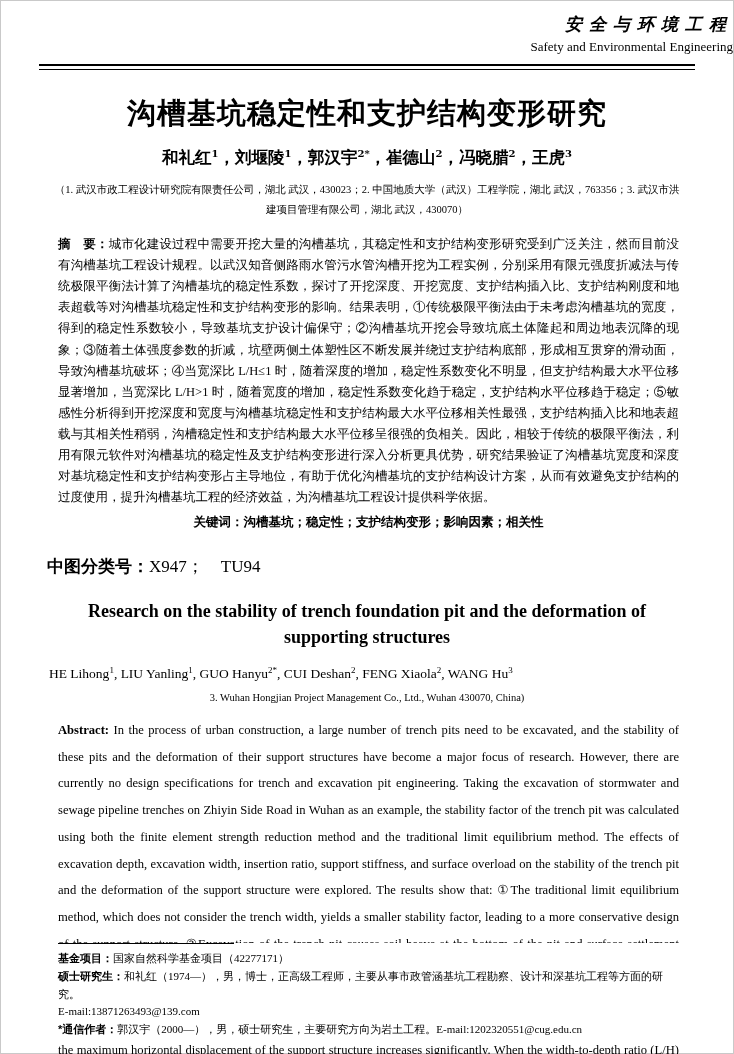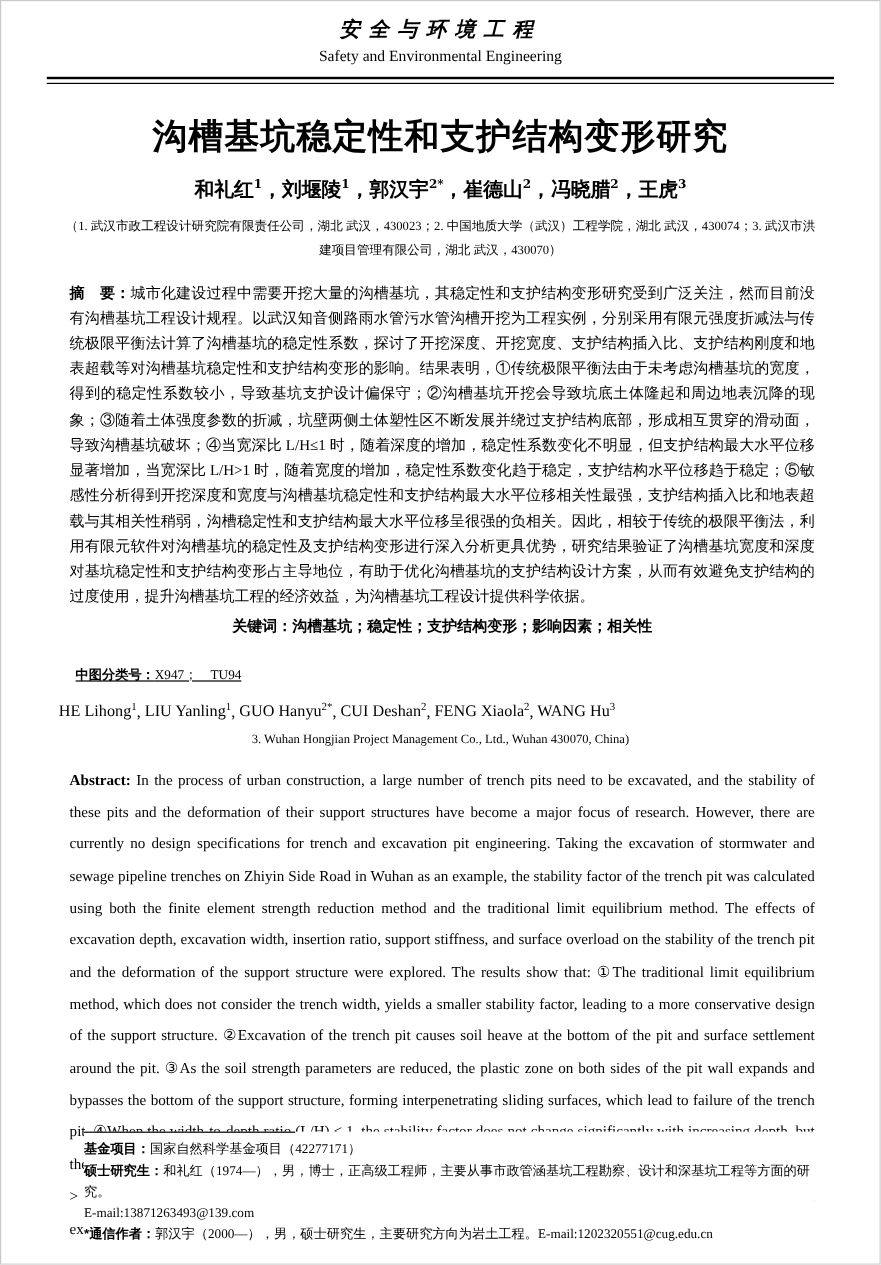--- a/index.html
+++ b/index.html
@@ -5,21 +5,21 @@
   html,body{margin:0;padding:0;}
   body{
     width:734px;height:1054px;overflow:hidden;background:#ffffff;
     font-family:"Liberation Serif","DejaVu Serif",serif;color:#000;
   }
   .page{
     position:relative;box-sizing:border-box;width:734px;height:1054px;
     border:1px solid #c9c9c9;background:#fff;padding:12px 0 0 0;
   }
   
-  .jheader{text-align:center;}
+  .jheader{text-align:right;}
   .journal-cn{
     font-size:17px;font-weight:bold;font-style:italic;letter-spacing:7px;
     font-family:"DejaVu Serif","Liberation Serif",serif;
   }
   .journal-en{font-size:13px;margin-top:3px;}
   .double-rule{
     margin:9px 38px 0 38px;height:3px;
     border-top:2px solid #000;border-bottom:1px solid #000;
   }
   
@@ -38,37 +38,37 @@
   }
   
   .abstract-cn{
     margin:13px 54px 0 57px;font-size:12.5px;line-height:1.69;text-align:justify;
   }
   .hei{font-family:"Liberation Sans","DejaVu Sans",sans-serif;font-weight:bold;}
   .keywords-cn{
     margin:3px 54px 0 57px;font-size:12.5px;line-height:1.7;
     font-family:"Liberation Sans","DejaVu Sans",sans-serif;font-weight:bold;text-align:center;
   }
-  .clc-line{margin:22px 54px 0 62px;font-size:11px;text-decoration:underline;}
+  .clc-line{margin:22px 54px 0 46px;font-size:17px;}
   .clc-line .val{font-family:"Liberation Serif","DejaVu Serif",serif;}
   .doi-line{margin:9px 54px 0 57px;font-size:12.5px;}
   
   .title-en{
     margin:20px auto 0 auto;width:600px;text-align:center;
     font-size:18px;font-weight:bold;line-height:1.45;
   }
   .authors-en{margin-top:14px;text-align:left;font-size:13.5px;margin-left:48px;}
   .authors-en sup{font-size:9px;}
   .affils-en{margin-top:5px;text-align:center;font-size:10.5px;line-height:2.15;}
   .abstract-en{
     margin:8px 54px 0 57px;font-size:12.6px;line-height:2.12;text-align:justify;
   }
   
   .footer{
-    position:absolute;left:69px;right:54px;bottom:14px;background:#fff;
+    position:absolute;left:57px;right:54px;bottom:14px;background:#fff;
   }
   .foot-rule{width:176px;border-top:1.5px solid #000;margin-bottom:6px;}
   .footnote-line{font-size:11px;line-height:1.62;}
   .footnote-line .fl{font-family:"Liberation Sans","DejaVu Sans",sans-serif;font-weight:bold;}
 </style>
 </head>
 <body>
 
 <div class="page">
 
@@ -76,29 +76,30 @@
     <div class="journal-cn">安全与环境工程</div>
     <div class="journal-en">Safety and Environmental Engineering</div>
   </div>
 
   <div class="double-rule"></div>
 
   <h1 class="title-cn" style="margin-block:24px 0;">沟槽基坑稳定性和支护结构变形研究</h1>
 
   <div class="authors-cn" id="authors-cn"><span>和礼红<sup>1</sup></span>，<span>刘堰陵<sup>1</sup></span>，<span>郭汉宇<sup>2*</sup></span>，<span>崔德山<sup>2</sup></span>，<span>冯晓腊<sup>2</sup></span>，<span>王虎<sup>3</sup></span></div>
 
-  <div class="affil-cn">（1. 武汉市政工程设计研究院有限责任公司，湖北 武汉，430023；2. 中国地质大学（武汉）工程学院，湖北 武汉，430074；3. 武汉市洪建项目管理有限公司，湖北 武汉，430070）</div>
+  <div class="affil-cn">（1. 武汉市政工程设计研究院有限责任公司，湖北 武汉，430023；2. 中国地质大学（武汉）工程学院，湖北 武汉，763356；3. 武汉市洪建项目管理有限公司，湖北 武汉，430070）</div>
 
   <p class="abstract-cn"><span class="hei">摘　要：</span><span>城市化建设过程中需要开挖大量的沟槽基坑，其稳定性和支护结构变形研究受到广泛关注，然而目前没有沟槽基坑工程设计规程。以武汉知音侧路雨水管污水管沟槽开挖为工程实例，分别采用有限元强度折减法与传统极限平衡法计算了沟槽基坑的稳定性系数，探讨了开挖深度、开挖宽度、支护结构插入比、支护结构刚度和地表超载等对沟槽基坑稳定性和支护结构变形的影响。结果表明，①传统极限平衡法由于未考虑沟槽基坑的宽度，得到的稳定性系数较小，导致基坑支护设计偏保守；②沟槽基坑开挖会导致坑底土体隆起和周边地表沉降的现象；③随着土体强度参数的折减，坑壁两侧土体塑性区不断发展并绕过支护结构底部，形成相互贯穿的滑动面，导致沟槽基坑破坏；④当宽深比 L/H≤1 时，随着深度的增加，稳定性系数变化不明显，但支护结构最大水平位移显著增加，当宽深比 L/H&gt;1 时，随着宽度的增加，稳定性系数变化趋于稳定，支护结构水平位移趋于稳定；⑤敏感性分析得到开挖深度和宽度与沟槽基坑稳定性和支护结构最大水平位移相关性最强，支护结构插入比和地表超载与其相关性稍弱，沟槽稳定性和支护结构最大水平位移呈很强的负相关。因此，相较于传统的极限平衡法，利用有限元软件对沟槽基坑的稳定性及支护结构变形进行深入分析更具优势，研究结果验证了沟槽基坑宽度和深度对基坑稳定性和支护结构变形占主导地位，有助于优化沟槽基坑的支护结构设计方案，从而有效避免支护结构的过度使用，提升沟槽基坑工程的经济效益，为沟槽基坑工程设计提供科学依据。</span></p>
 
   <p class="keywords-cn"><span>关键词：</span><span>沟槽基坑；稳定性；支护结构变形；影响因素；相关性</span></p>
 
   <p class="clc-line"><span class="hei">中图分类号：</span><span class="val">X947；　TU94</span></p>
 
 
+  <h2 class="title-en" style="margin-block:20px 0;">Research on the stability of trench foundation pit and the deformation of supporting structures</h2>
 
   <div class="authors-en" id="authors-en"><span>HE Lihong<sup>1</sup></span>, <span>LIU Yanling<sup>1</sup></span>, <span>GUO Hanyu<sup>2*</sup></span>, <span>CUI Deshan<sup>2</sup></span>, <span>FENG Xiaola<sup>2</sup></span>, <span>WANG Hu<sup>3</sup></span></div>
 
   <div class="affils-en" id="affils-en">
       <div>3. Wuhan Hongjian Project Management Co., Ltd., Wuhan 430070, China)</div>
     </div>
 
   <p class="abstract-en"><b>Abstract:</b> <span>In the process of urban construction, a large number of trench pits need to be excavated, and the stability of these pits and the deformation of their support structures have become a major focus of research. However, there are currently no design specifications for trench and excavation pit engineering. Taking the excavation of stormwater and sewage pipeline trenches on Zhiyin Side Road in Wuhan as an example, the stability factor of the trench pit was calculated using both the finite element strength reduction method and the traditional limit equilibrium method. The effects of excavation depth, excavation width, insertion ratio, support stiffness, and surface overload on the stability of the trench pit and the deformation of the support structure were explored. The results show that: ①The traditional limit equilibrium method, which does not consider the trench width, yields a smaller stability factor, leading to a more conservative design of the support structure. ②Excavation of the trench pit causes soil heave at the bottom of the pit and surface settlement around the pit. ③As the soil strength parameters are reduced, the plastic zone on both sides of the pit wall expands and bypasses the bottom of the support structure, forming interpenetrating sliding surfaces, which lead to failure of the trench pit. ④When the width-to-depth ratio (L/H) ≤ 1, the stability factor does not change significantly with increasing depth, but the maximum horizontal displacement of the support structure increases significantly. When the width-to-depth ratio (L/H) &gt; 1, the stability factor and displacement tend to stabilize as the width increases. ⑤Sensitivity analysis shows that excavation depth and</span></p>
 
   <div class="footer">

